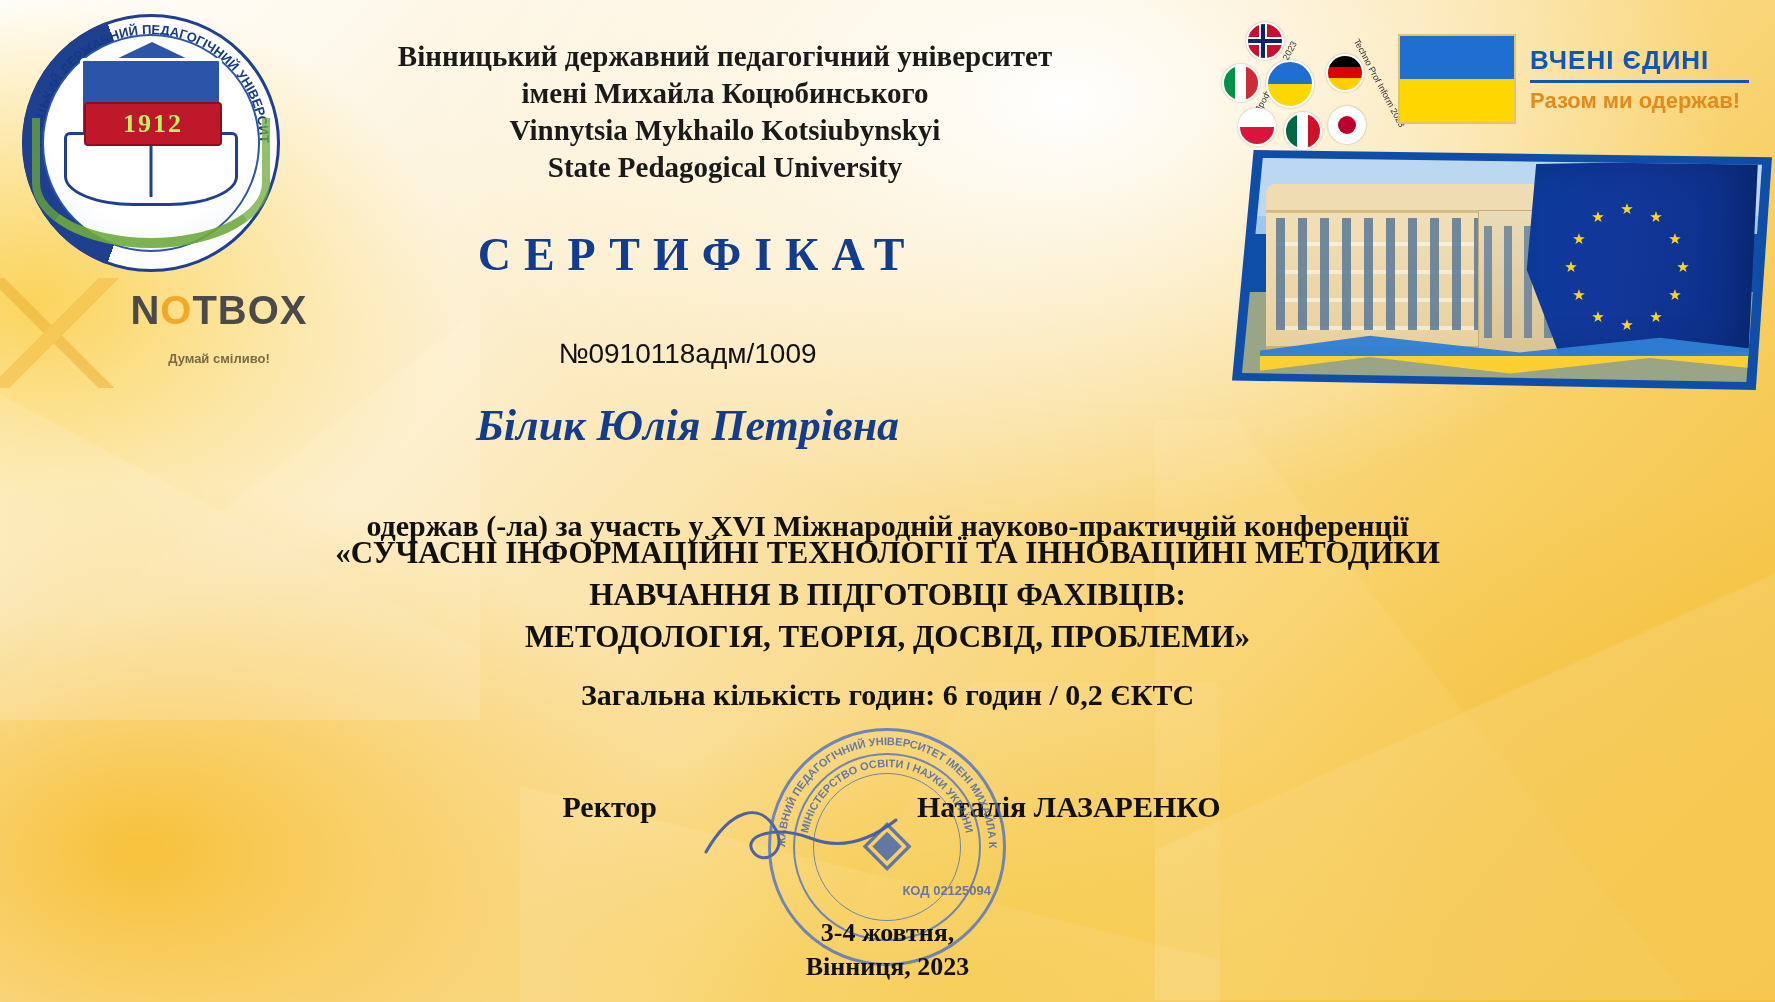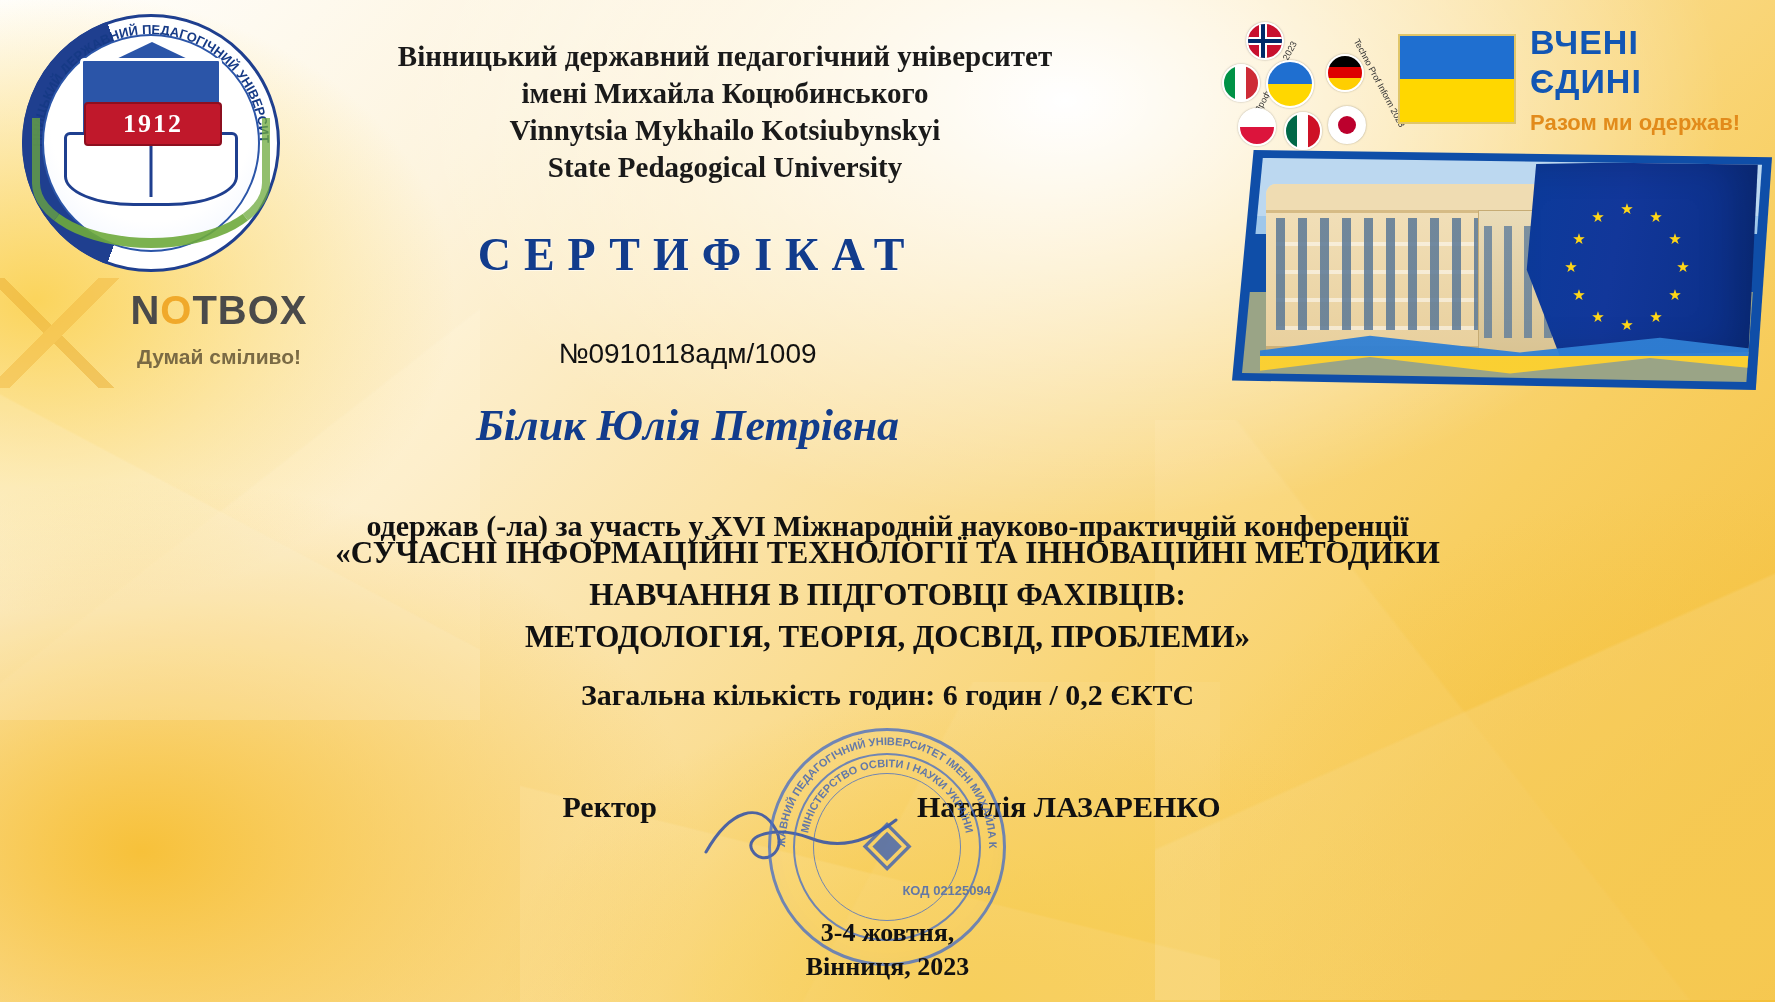--- a/index.html
+++ b/index.html
@@ -136,21 +136,21 @@
     transform: translateX(-50%);
   }
   .emblem .ribbon {
     position: absolute;
     left: 70px; top: 96px;
     width: 134px; height: 40px;
     background: #c0182b;
     border: 2px solid #8d0f1f;
     border-radius: 4px;
     display: flex; align-items: center; justify-content: center;
-    color: #ffffff;
+    color: #bef264;
     font-family: "Liberation Serif", serif;
     font-weight: bold;
     font-size: 26px;
     letter-spacing: 2px;
   }
   .emblem .laurel {
     position: absolute;
     left: 18px; top: 112px;
     width: 238px; height: 130px;
     border-bottom: 10px solid rgba(110,170,60,.9);
@@ -171,24 +171,24 @@
     font-size: 40px;
     font-weight: bold;
     color: #4a4a4a;
     letter-spacing: 1px;
   }
   .notbox .nb-word .o {
     color: #f0a92b;
   }
   .notbox .nb-sub {
     font-family: "Liberation Sans", sans-serif;
-    font-size: 21px;
+    font-size: 13px;
     font-weight: bold;
     color: #7a6a44;
-    margin-top: 12px;
+    margin-top: 18px;
   }
 
   
   .header-text {
     position: absolute;
     left: 330px; top: 38px;
     width: 790px;
     text-align: center;
     color: #1a1a1a;
   }
@@ -241,21 +241,21 @@
   .uabanner .uatext {
     flex: 1;
     padding-left: 14px;
     display: flex;
     flex-direction: column;
     justify-content: center;
   }
   .uabanner .ua1 {
     font-family: "Liberation Sans", sans-serif;
     font-weight: bold;
-    font-size: 34px;
+    font-size: 26px;
     color: #1256b4;
     letter-spacing: 1px;
   }
   .uabanner .ua-rule {
     height: 3px;
     background: #1256b4;
     margin: 4px 0 5px 0;
     width: 96%;
   }
   .uabanner .ua2 {

